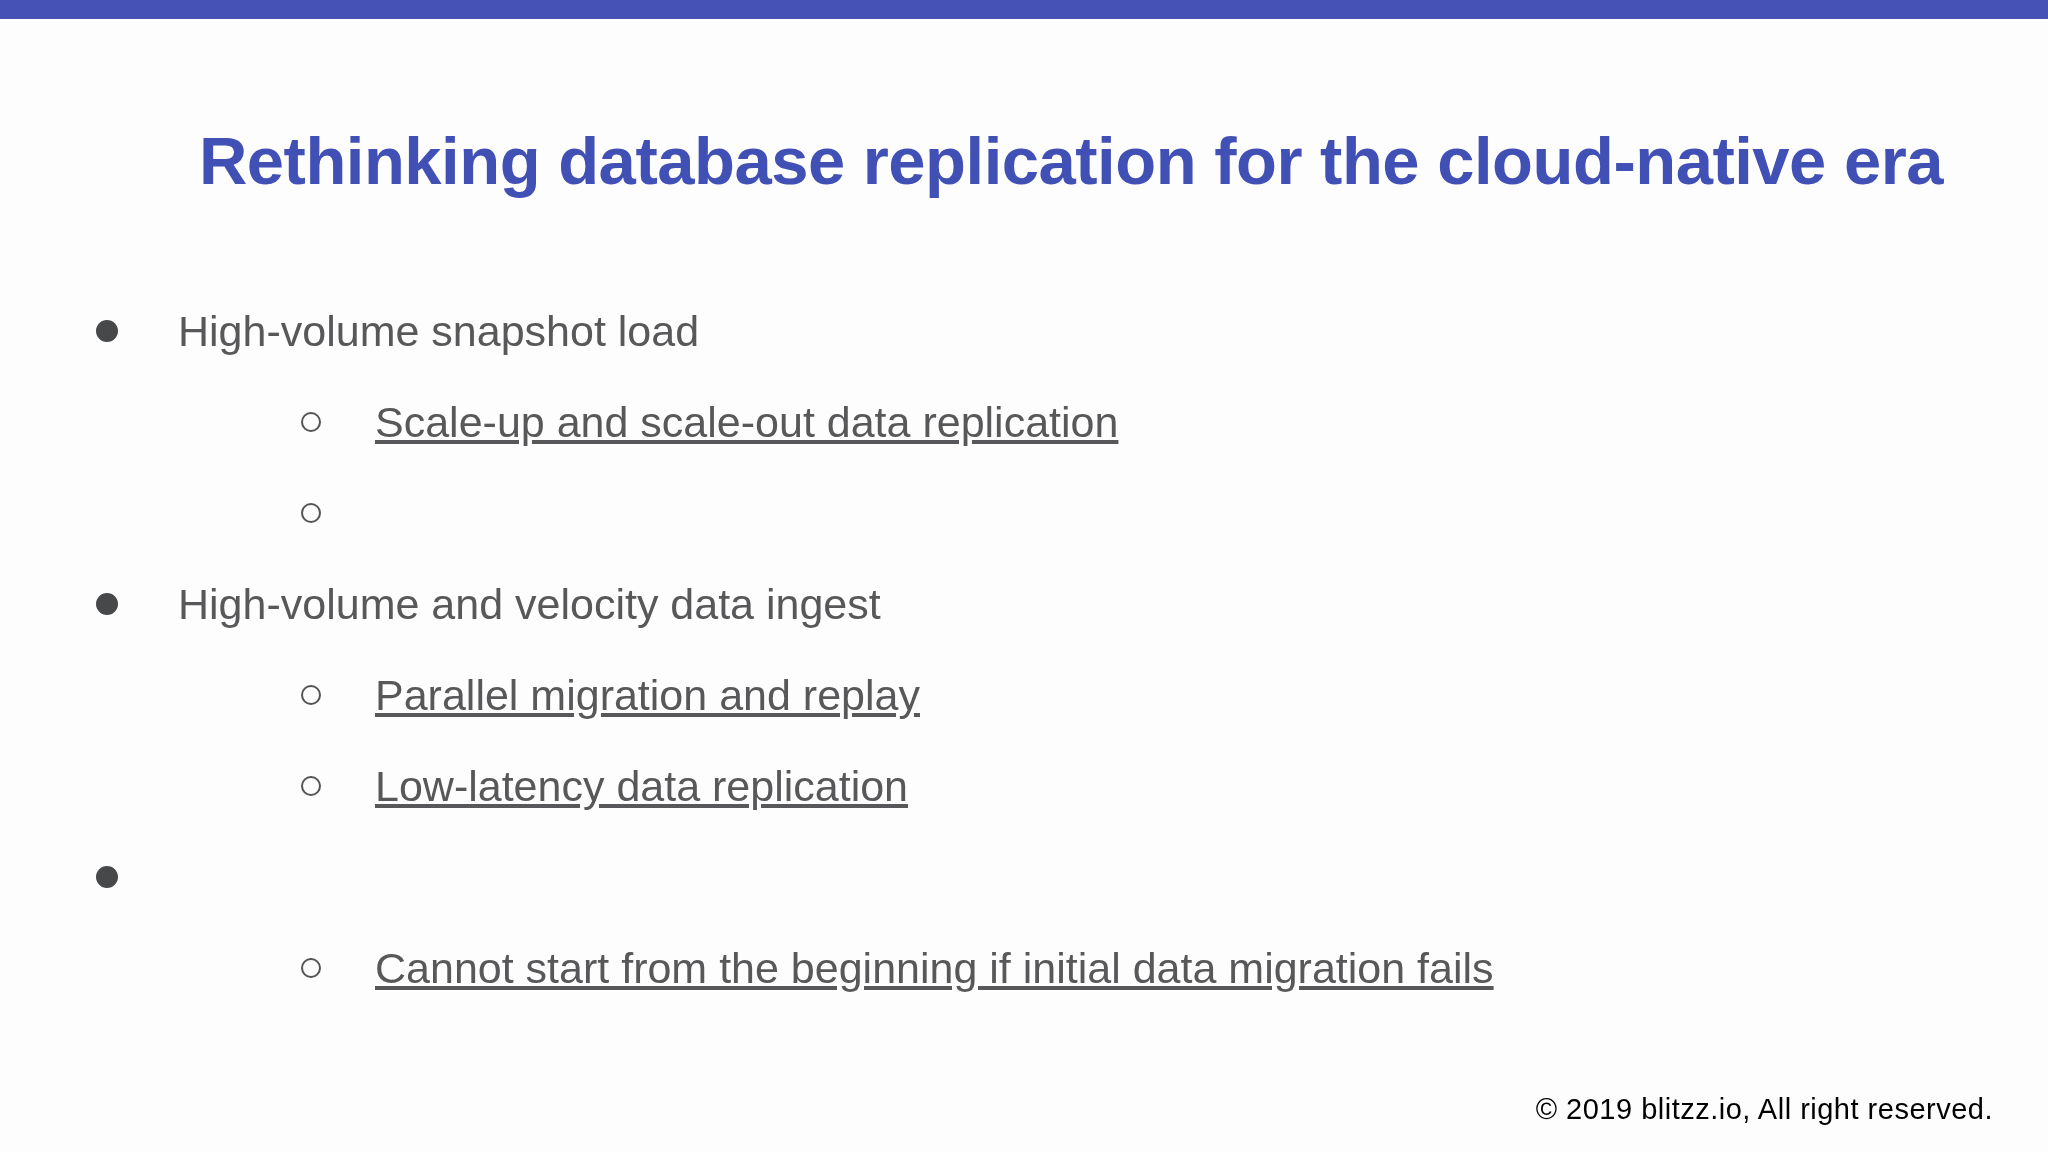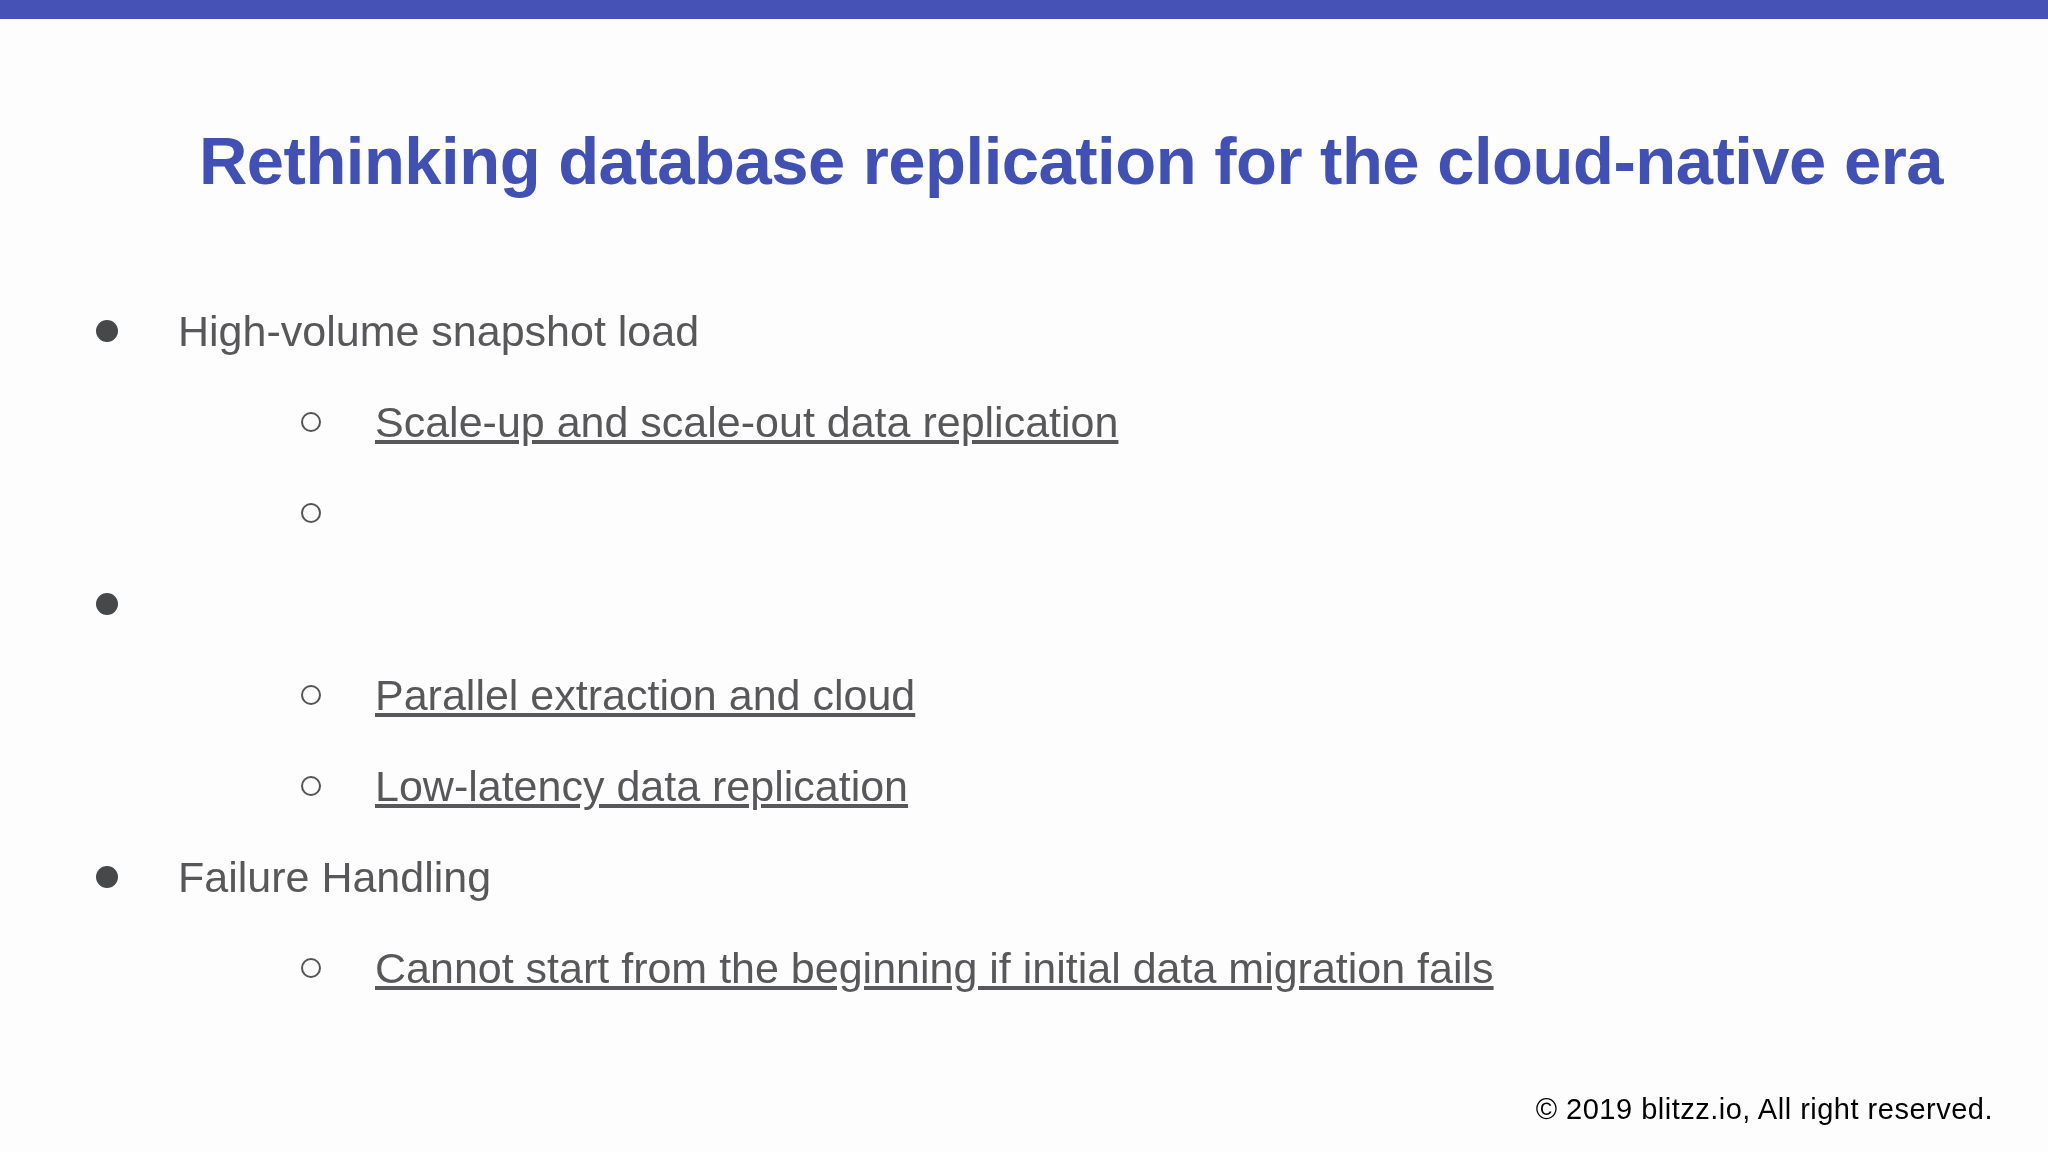--- a/index.html
+++ b/index.html
@@ -107,35 +107,35 @@
       <span class="circle"></span>
       <span>Scale-up and scale-out data replication</span>
     </div>
 
     <div class="row l2">
       <span class="circle"></span>
     </div>
 
     <div class="row l1">
       <span class="dot"></span>
+      <span>High-volume and velocity data ingest</span>
     </div>
 
     <div class="row l2">
       <span class="circle"></span>
-      <span>Parallel extraction and cloud</span>
+      <span>Parallel migration and replay</span>
     </div>
 
     <div class="row l2">
       <span class="circle"></span>
       <span>Low-latency data replication</span>
     </div>
 
     <div class="row l1">
       <span class="dot"></span>
-      <span>Failure Handling</span>
     </div>
 
     <div class="row l2">
       <span class="circle"></span>
       <span>Cannot start from the beginning if initial data migration fails</span>
     </div>
 
 
   </div>
 

